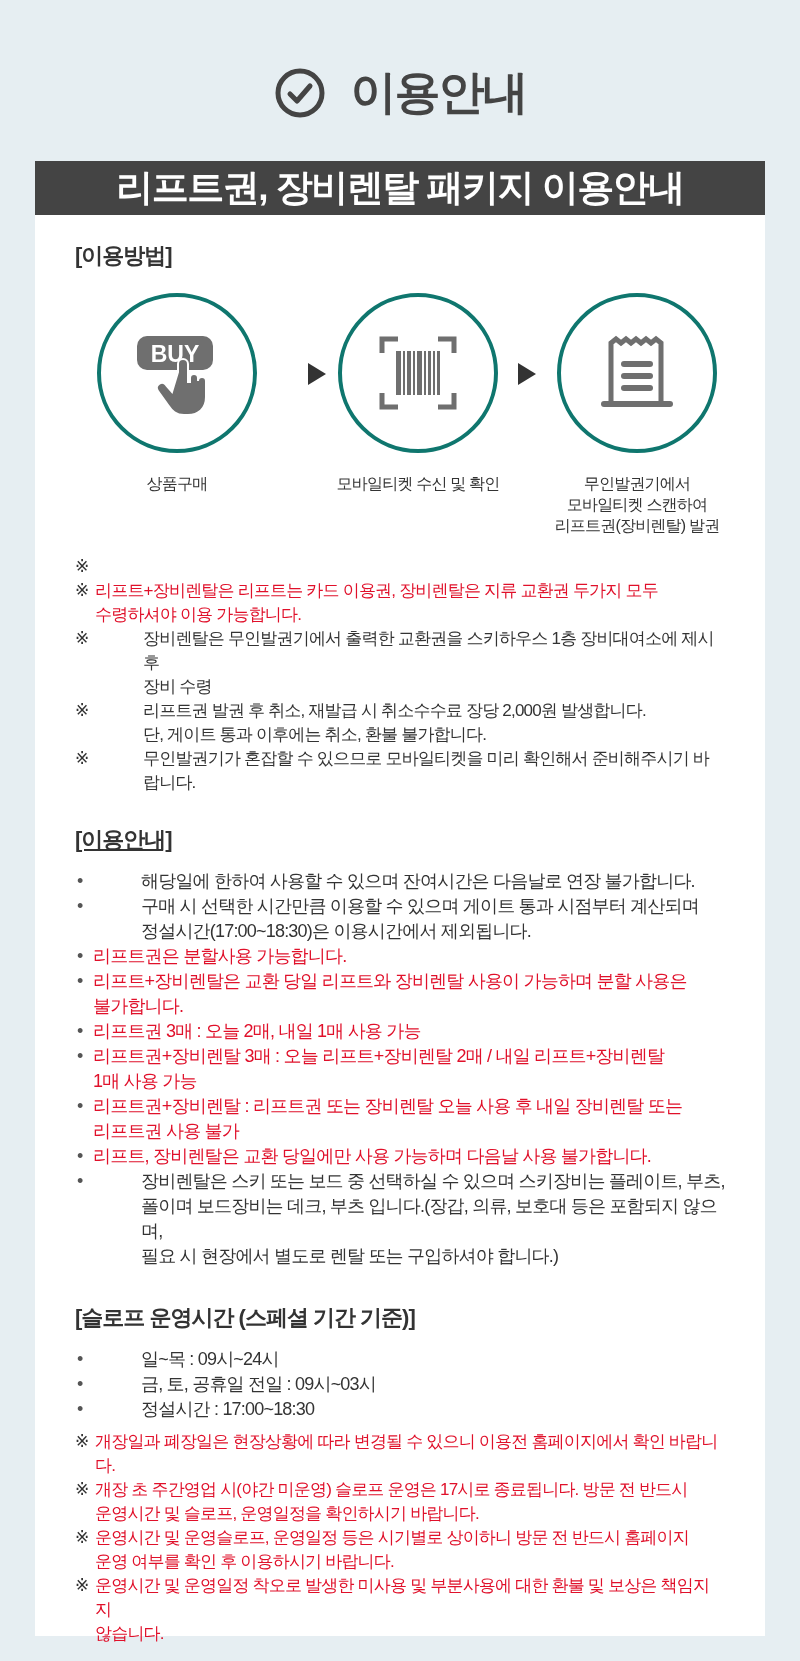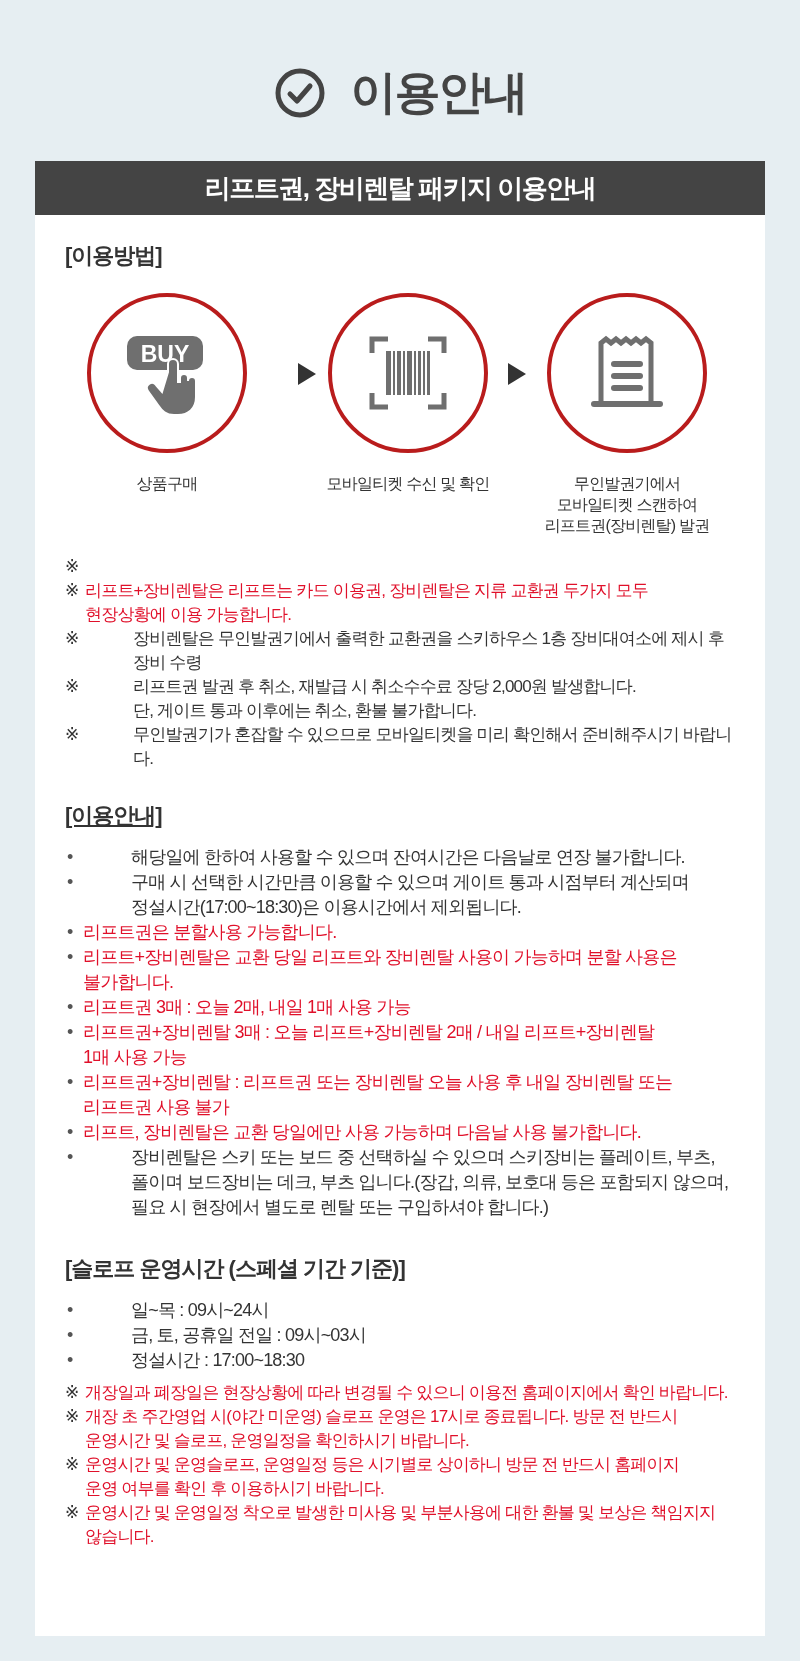--- a/index.html
+++ b/index.html
@@ -2,26 +2,26 @@
 <html><head>
 <meta charset="utf-8">
 <style>
   * { box-sizing: border-box; margin: 0; padding: 0; }
   html, body { width: 800px; height: 1661px; }
   body { background: #e6eef2; font-family: "Liberation Sans", "DejaVu Sans", sans-serif; color: #333; position: relative; }
   .page-title { position: absolute; top: 62px; left: 0; width: 800px; display: flex; justify-content: center; align-items: center; gap: 25px; }
   .page-title .check { width: 52px; height: 52px; }
   .page-title .txt { font-size: 46px; font-weight: bold; color: #444; letter-spacing: -2px; }
   .card { position: absolute; left: 35px; top: 161px; width: 730px; height: 1475px; background: #fff; }
-  .card-header { height: 54px; background: #444; color: #fff; font-size: 26px; font-weight: bold; text-align: center; line-height: 54px; letter-spacing: -1.5px; }
-  .body { padding: 0 30px; }
+  .card-header { height: 54px; background: #444; color: #fff; font-size: 37px; font-weight: bold; text-align: center; line-height: 54px; letter-spacing: -1.5px; }
+  .body { padding: 0 40px; }
   .section-title { font-size: 22px; font-weight: bold; color: #333; letter-spacing: -1px; }
   .steps { position: relative; height: 250px; margin-top: 22px; }
   .step { position: absolute; top: 0; width: 170px; text-align: center; }
-  .circle { width: 160px; height: 160px; border: 4px solid #b91c1c; border-radius: 50%; margin: 0 auto; display: flex; align-items: center; justify-content: center; }
+  .circle { width: 160px; height: 160px; border: 4px solid #0f766e; border-radius: 50%; margin: 0 auto; display: flex; align-items: center; justify-content: center; }
   .step-label { margin-top: 20px; font-size: 16px; line-height: 21px; color: #333; letter-spacing: -0.8px; text-align: center; }
   .arrow { position: absolute; top: 70px; width: 0; height: 0; border-top: 11px solid transparent; border-bottom: 11px solid transparent; border-left: 18px solid #333; }
   .notes { font-size: 17px; line-height: 24px; letter-spacing: -0.8px; }
   .note { display: flex; }
   .note .mark { width: 20px; flex: none; color: #333; }
   .red { color: #e0102a; }
   .dark { color: #333; margin-left: 48px; }
   .bullets { font-size: 18px; line-height: 25px; letter-spacing: -0.8px; }
   .bullet { display: flex; }
   .bullet .dot { width: 18px; flex: none; text-align: left; padding-left: 2px; color: #555; }
@@ -107,21 +107,21 @@
     </div>
 
     <div class="notes" style="margin-top:12px;">
       <div class="note">
           <span class="mark">※</span>
         </div>
       <div class="note">
           <span class="mark">※</span>
           <div class="red">
             <div>리프트+장비렌탈은 리프트는 카드 이용권, 장비렌탈은 지류 교환권 두가지 모두</div>
-            <div>현장상황에 이용 가능합니다.</div>
+            <div>수령하셔야 이용 가능합니다.</div>
           </div>
         </div>
       <div class="note">
           <span class="mark">※</span>
           <div class="dark">
             <div>장비렌탈은 무인발권기에서 출력한 교환권을 스키하우스 1층 장비대여소에 제시 후</div>
             <div>장비 수령</div>
           </div>
         </div>
       <div class="note">

